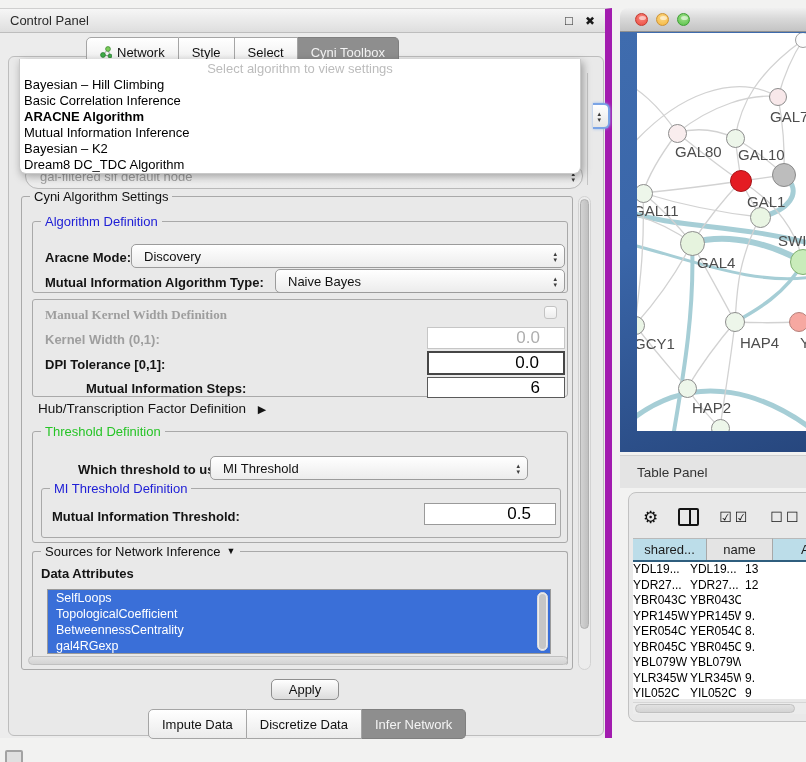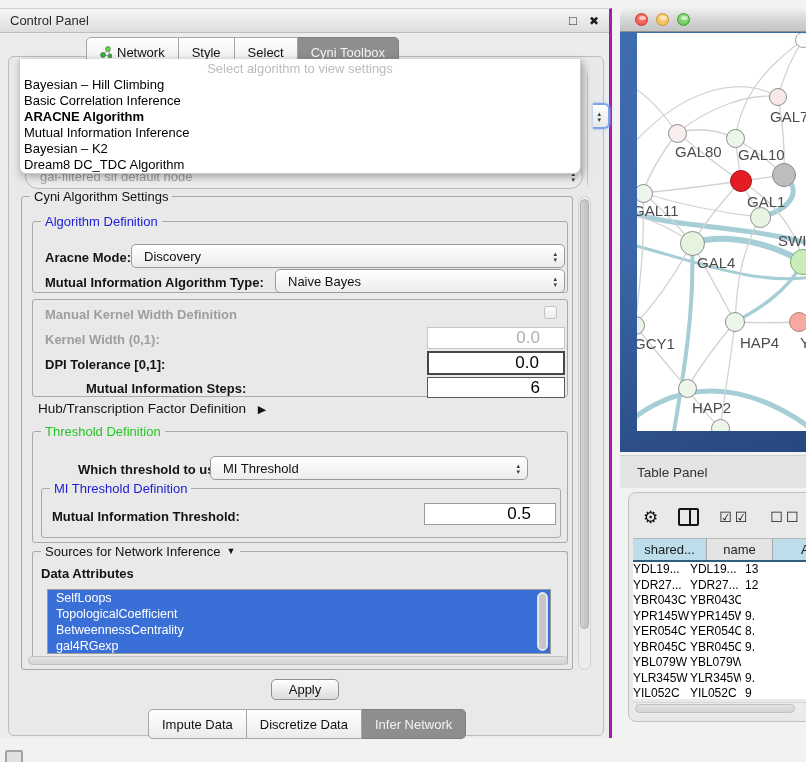--- a/index.html
+++ b/index.html
@@ -5,21 +5,21 @@
   * { box-sizing: border-box; margin: 0; padding: 0; }
   body {
     width: 806px; height: 762px; position: relative; overflow: hidden;
     background: #f2f2f1; font-family: "Liberation Sans", sans-serif;
     -webkit-font-smoothing: antialiased;
   }
 
   
   .control-panel {
     position: absolute; left: 0; top: 8px; width: 612px; height: 730px;
-    background: #ececec; border-top: 1px solid #cfcfcf; border-right: 3px solid #a21caf;
+    background: #ececec; border-top: 1px solid #cfcfcf; border-right: 7px solid #a21caf;
   }
   .cp-titlebar {
     position: absolute; left: 0; top: 0; width: 100%; height: 24px;
     background: linear-gradient(#f6f6f6, #dedede);
     border-bottom: 1px solid #bdbdbd;
     display: flex; align-items: center; padding: 0 10px; gap: 10px;
   }
   .cp-title { font-size: 13px; color: #2a2a2a; }
   .cp-ticons { margin-left: auto; display: flex; gap: 12px; align-items: center; }
   .cp-float { font-size: 13px; font-weight: bold; color: #222; line-height: 1; }
@@ -287,21 +287,21 @@
           <span class="arrows">▴<br>▾</span>
         </div>
         <span class="lbl" style="left:12px; top:53px;">Mutual Information Algorithm Type:</span>
         <div class="combo" style="left:242px; top:47px; width:290px; height:24px;">
           <span>Naive Bayes</span>
           <span class="arrows">▴<br>▾</span>
         </div>
       </div>
 
       <div class="groupbox" style="left:10px; top:102px; width:536px; height:98px;">
-        <span class="lbl disabled" style="left:12px; top:7px;">Manual Kernel Width Definition</span>
+        <span class="lbl disabled" style="left:12px; top:7px;font-family:Liberation Serif, serif;">Manual Kernel Width Definition</span>
         <div class="checkbox" style="right:10px; top:6px;"></div>
 
         <span class="lbl disabled" style="left:12px; top:32px;">Kernel Width (0,1):</span>
         <div class="field disabled" style="left:394px; top:27px; width:138px; height:22px;">
           <span>0.0</span>
         </div>
 
         <span class="lbl" style="left:12px; top:57px;">DPI Tolerance [0,1]:</span>
         <div class="field strong" style="left:394px; top:51px; width:138px; height:24px;">
           <span>0.0</span>

